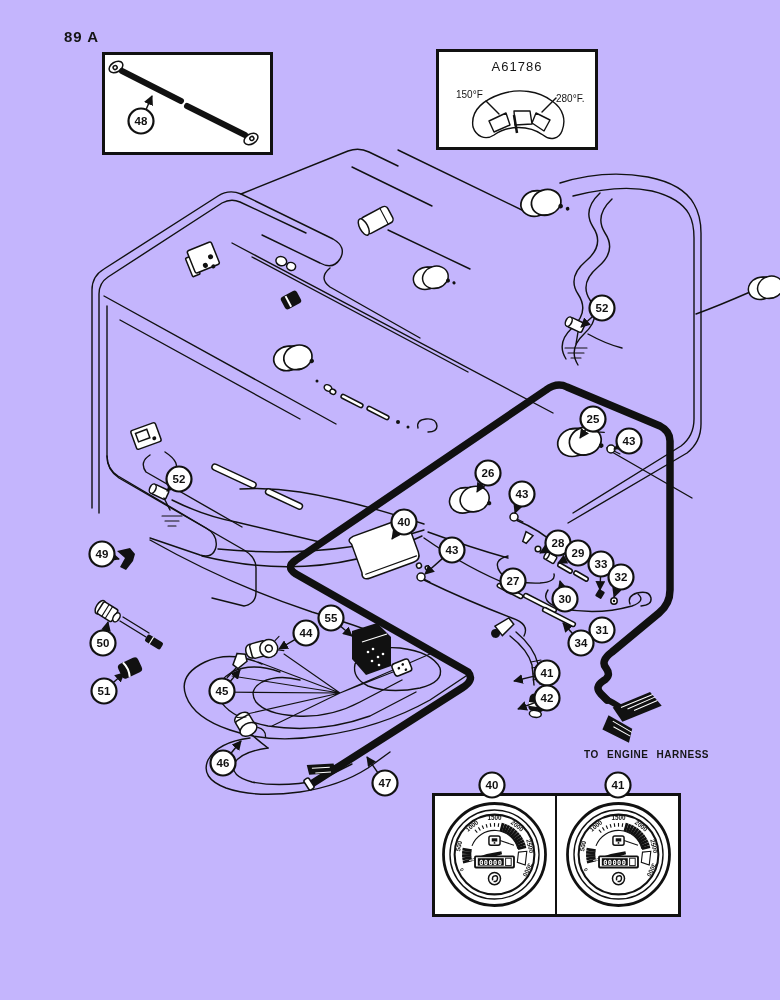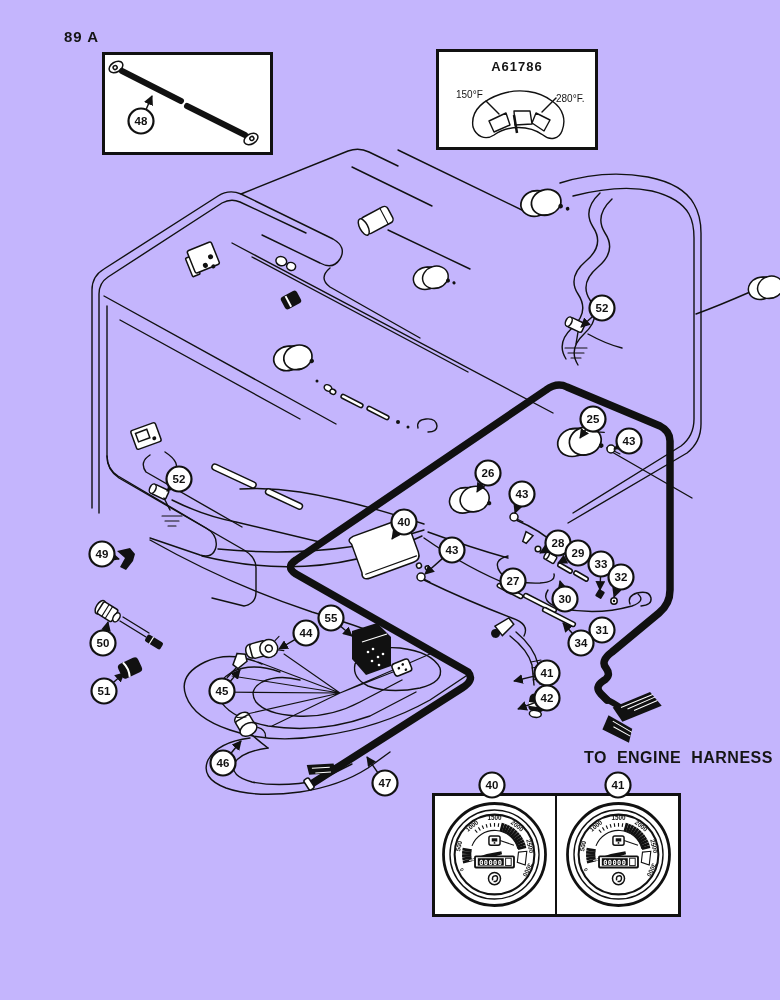--- a/index.html
+++ b/index.html
@@ -1,23 +1,23 @@
 <!DOCTYPE html>
 <html><head>
 <meta charset="utf-8">
 <style>
   html,body{margin:0;padding:0;background:#e8e8e4;}
   #page{position:relative;width:780px;height:1000px;background:#c4b5fd;color:#151515;
         font-family:"Liberation Sans",sans-serif;overflow:hidden;}
   .abs{position:absolute;}
   .inset{border:3px solid #111;background:#fff;box-sizing:border-box;}
   .ptitle{font-weight:bold;font-size:15px;letter-spacing:1px;}
-  .part-no{font-weight:bold;font-size:13px;text-align:center;letter-spacing:1px;padding-top:7px;}
+  .part-no{font-weight:normal;font-size:13px;text-align:center;letter-spacing:1px;padding-top:7px;}
   .tlabel{font-weight:normal;font-size:10px;white-space:nowrap;}
-  .harness-label{font-weight:bold;font-size:16px;letter-spacing:.5px;word-spacing:5px;white-space:nowrap;}
+  .harness-label{font-weight:bold;font-size:10px;letter-spacing:.5px;word-spacing:5px;white-space:nowrap;}
   svg{display:block;}
   .w{fill:#fff;stroke:#111;stroke-width:1.5;}
   .s{fill:none;stroke:#111;stroke-width:1.4;stroke-linecap:round;stroke-linejoin:round;}
   .sf{fill:none;stroke:#111;stroke-width:1.1;stroke-linecap:round;}
   .d{fill:#111;stroke:none;}
   .bold-harness{fill:none;stroke:#101010;stroke-width:7.5;stroke-linejoin:round;stroke-linecap:round;}
   .gbox{border:3px solid #111;background:#fff;box-sizing:border-box;}
   .gdivider{width:2px;background:#111;}
 </style>
 </head>

